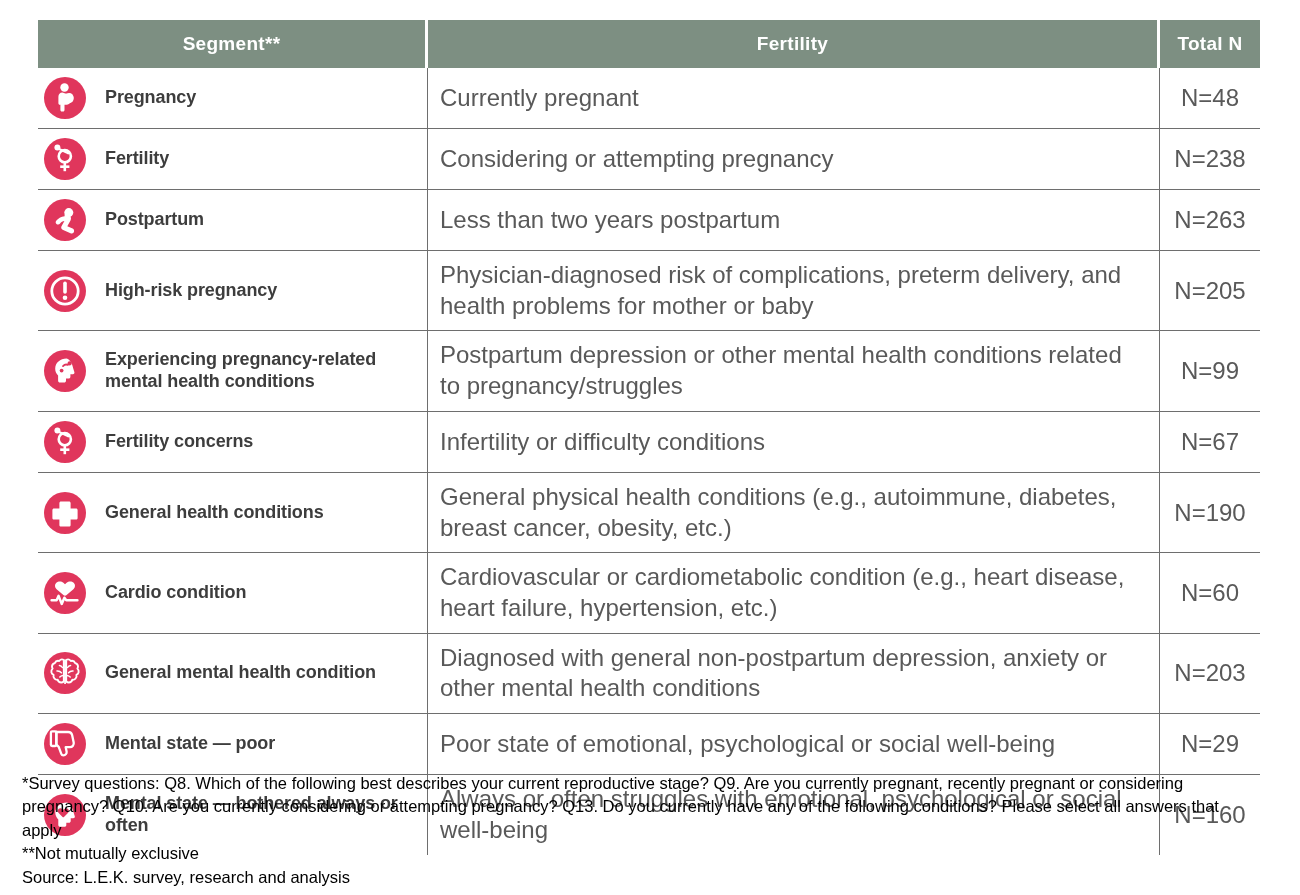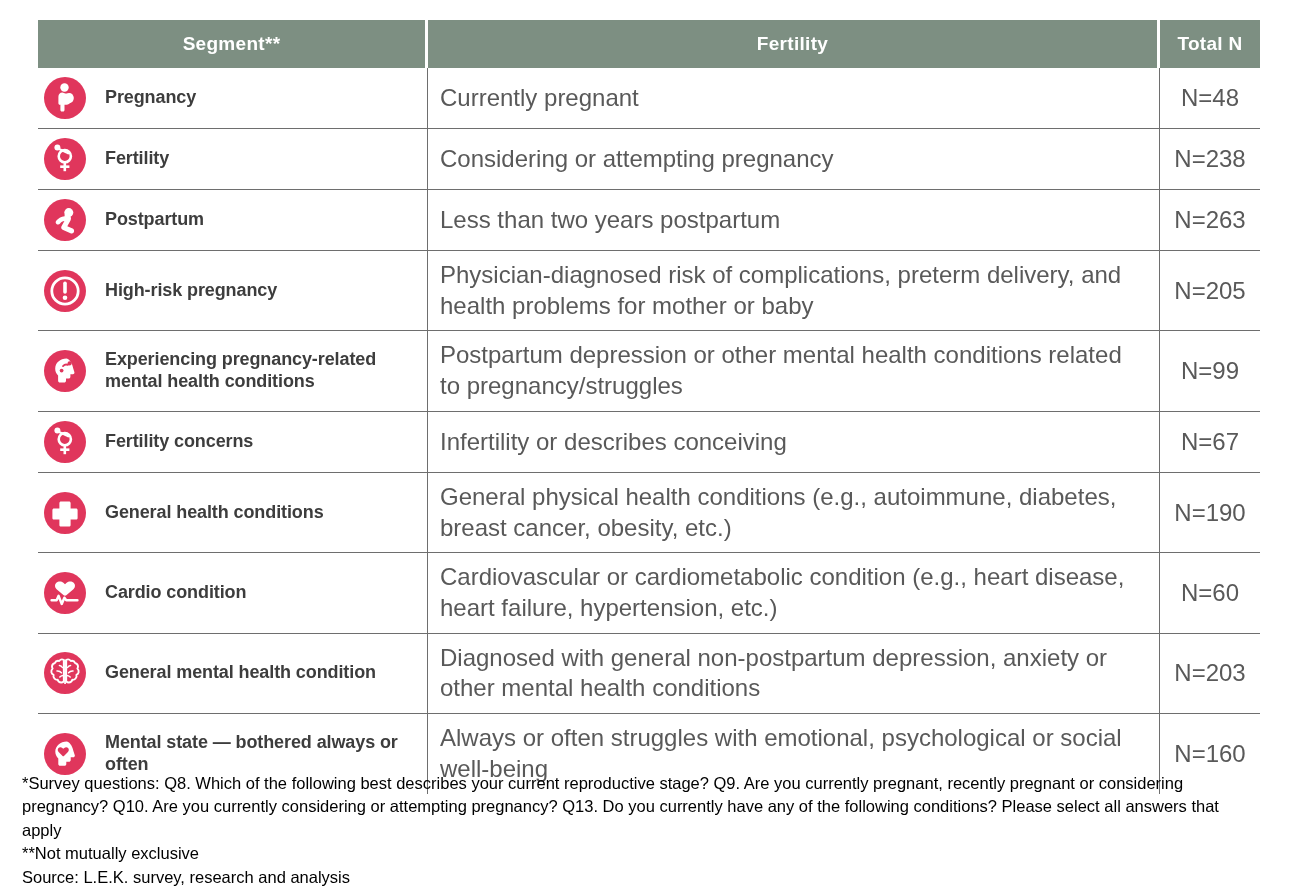--- a/index.html
+++ b/index.html
@@ -218,21 +218,21 @@
                     <circle cx="20.8" cy="18.2" r="6.1" fill="none" stroke="#ffffff" stroke-width="2.6"></circle>
                     <rect x="19.5" y="24.0" width="2.6" height="9.2" fill="#ffffff"></rect>
                     <rect x="16.2" y="27.4" width="9.2" height="2.6" fill="#ffffff"></rect>
                     <circle cx="13.4" cy="9.6" r="3.0" fill="#ffffff"></circle>
                     <path d="M15.6 11.2c3.1 1.2 5.6 2.6 8.6 4.1" fill="none" stroke="#ffffff" stroke-width="2.2" stroke-linecap="round"></path>
                   </svg>
                 </span>
                 <span class="seg-label">Fertility concerns</span>
               </div>
             </td>
-            <td class="c-def">Infertility or describes conceiving</td>
+            <td class="c-def">Infertility or difficulty conditions</td>
             <td class="c-total">N=67</td>
           </tr>
           <tr>
             <td class="c-segment">
               <div class="seg-inner">
                 <span class="icon-badge">
                   <svg width="42" height="42" viewBox="0 0 42 42" aria-hidden="true">
                     <path d="M17.0 9.4h8.0c.9 0 1.6.7 1.6 1.6v5.4h5.4c.9 0 1.6.7 1.6 1.6v8.0c0 .9-.7 1.6-1.6 1.6h-5.4v5.4c0 .9-.7 1.6-1.6 1.6h-8.0c-.9 0-1.6-.7-1.6-1.6v-5.4h-5.4c-.9 0-1.6-.7-1.6-1.6v-8.0c0-.9.7-1.6 1.6-1.6h5.4v-5.4c0-.9.7-1.6 1.6-1.6z" fill="#ffffff"></path>
                   </svg>
                 </span>
@@ -273,20 +273,35 @@
               </div>
             </td>
             <td class="c-def">Diagnosed with general non-postpartum depression, anxiety or other mental health conditions</td>
             <td class="c-total">N=203</td>
           </tr>
           <tr>
             <td class="c-segment">
               <div class="seg-inner">
                 <span class="icon-badge">
                   <svg width="42" height="42" viewBox="0 0 42 42" aria-hidden="true">
+                    <path d="M12.2 9.0h12.0c1.9 0 3.5 1.3 3.9 3.1l1.6 7.4c.5 2.4-1.3 4.7-3.8 4.7h-4.2l.9 4.2c.4 2.0-1.1 3.9-3.2 3.9-1.0 0-1.8-.6-2.1-1.5l-2.6-6.9-2.5-2.6V9.0z" fill="none" stroke="#ffffff" stroke-width="2.3" stroke-linejoin="round"></path>
+                    <rect x="6.9" y="8.4" width="5.6" height="14.6" rx="1.3" fill="none" stroke="#ffffff" stroke-width="2.3"></rect>
+                  </svg>
+                </span>
+                <span class="seg-label">Mental state — poor</span>
+              </div>
+            </td>
+            <td class="c-def">Poor state of emotional, psychological or social well-being</td>
+            <td class="c-total">N=29</td>
+          </tr>
+          <tr>
+            <td class="c-segment">
+              <div class="seg-inner">
+                <span class="icon-badge">
+                  <svg width="42" height="42" viewBox="0 0 42 42" aria-hidden="true">
                     <path d="M22.8 8.4c-6.4 0-11.5 4.4-11.5 10.2 0 2.8 1.1 5.1 3.0 6.9v5.4c0 1.0.8 1.8 1.8 1.8h4.4c1.0 0 1.8-.8 1.8-1.8v-2.2h2.6c1.0 0 1.8-.8 1.8-1.8v-2.6h2.5c1.1 0 1.9-.9 1.6-2.0l-1.4-4.3c-.9-5.6-4.6-9.6-6.6-9.6z" fill="#ffffff"></path>
                     <path d="M22.0 21.6l-1.0-1.0c-1.2-1.2-3.1-1.2-4.2.1-1.1 1.3-1.0 3.2.2 4.4l4.3 4.3c.4.4 1.1.4 1.5 0l4.3-4.3c1.2-1.2 1.3-3.1.2-4.4-1.1-1.3-3.0-1.3-4.2-.1l-1.1 1.0z" fill="#e0365c" transform="translate(-1.0,-4.0) scale(0.92)"></path>
                   </svg>
                 </span>
                 <span class="seg-label">Mental state — bothered always or often</span>
               </div>
             </td>
             <td class="c-def">Always or often struggles with emotional, psychological or social well-being</td>
             <td class="c-total">N=160</td>
           </tr>

